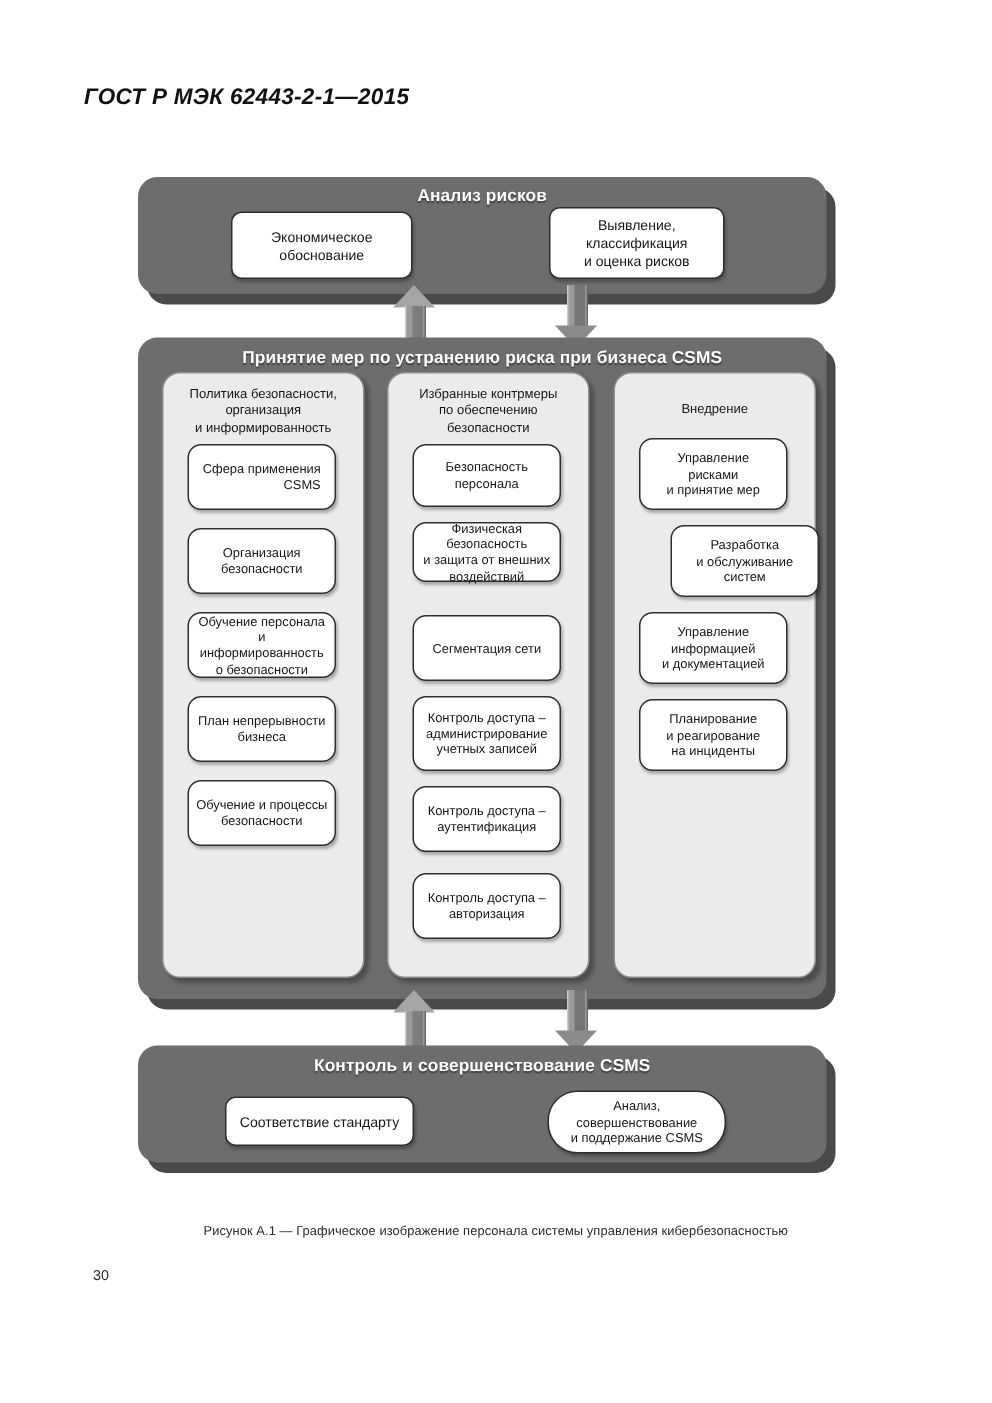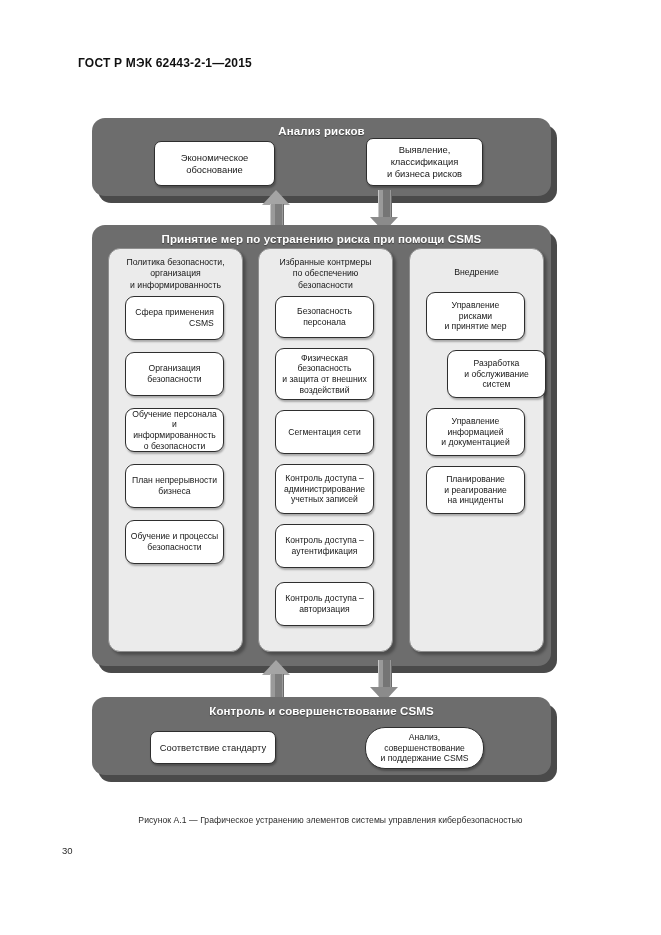--- a/index.html
+++ b/index.html
@@ -6,23 +6,24 @@
   html,body{margin:0;padding:0;background:#fff;}
   body{
     width:661px;height:935px;position:relative;overflow:hidden;
     font-family:"Liberation Sans","DejaVu Sans",sans-serif;
     color:#1a1a1a;
     -webkit-font-smoothing:antialiased;
   }
 
   
   .page-header{
-    position:absolute;left:78px;top:56px;
-    font-size:12px;font-weight:bold;letter-spacing:.2px;color:#111;
+    position:absolute;left:56px;top:56px;
+    font-size:15px;font-weight:bold;letter-spacing:.2px;color:#111;
     white-space:nowrap;
+    font-style:italic;
   }
   .figure-caption{
     position:absolute;left:0;top:815px;width:661px;text-align:center;
     font-size:8.6px;color:#2b2b2b;letter-spacing:.05px;
   }
   .page-number{
     position:absolute;left:62px;top:845px;font-size:9.5px;color:#2b2b2b;
   }
 
   
@@ -91,35 +92,35 @@
 
 <div class="page-header">ГОСТ Р МЭК 62443-2-1—2015</div>
 
 <div class="band" style="left:92px;top:118px;width:459px;height:78px;">
   <div class="band-title" style="top:7px;">Анализ рисков</div>
 </div>
 <div class="wbox big" style="left:154px;top:141px;width:121px;height:45px;white-space:pre-line;">Экономическое
 обоснование</div>
 <div class="wbox big" style="left:366px;top:138px;width:117px;height:48px;white-space:pre-line;">Выявление,
 классификация
-и бизнеса рисков</div>
+и оценка рисков</div>
 
 <div class="arrow up" style="left:262px;top:190px;height:42px;">
   <div class="head"></div>
   <div class="shaft"></div>
   <div class="edge"></div>
 </div>
 <div class="arrow down" style="left:370px;top:190px;height:42px;">
   <div class="shaft"></div>
   <div class="edge"></div>
   <div class="head"></div>
 </div>
 
 <div class="band" style="left:92px;top:225px;width:459px;height:441px;">
-  <div class="band-title" style="top:8px;">Принятие мер по устранению риска при помощи CSMS</div>
+  <div class="band-title" style="top:8px;">Принятие мер по устранению риска при бизнеса CSMS</div>
 </div>
 
 <div class="colpanel" style="left:108px;top:248px;width:133px;height:402px;">
   <div class="colpanel-title" style="white-space:pre-line;">Политика безопасности,
 организация
 и информированность</div>
 </div>
 <div class="wbox" style="left:125px;top:296px;width:99px;height:44px;white-space:pre-line;text-align:right;">Сфера применения
 CSMS</div>
 <div class="wbox" style="left:125px;top:352px;width:99px;height:44px;white-space:pre-line;">Организация
@@ -132,21 +133,21 @@
 <div class="wbox" style="left:125px;top:520px;width:99px;height:44px;white-space:pre-line;">Обучение и процессы
 безопасности</div>
 
 <div class="colpanel" style="left:258px;top:248px;width:133px;height:402px;">
   <div class="colpanel-title" style="white-space:pre-line;">Избранные контрмеры
 по обеспечению
 безопасности</div>
 </div>
 <div class="wbox" style="left:275px;top:296px;width:99px;height:42px;white-space:pre-line;">Безопасность
 персонала</div>
-<div class="wbox" style="left:275px;top:348px;width:99px;height:52px;white-space:pre-line;">Физическая
+<div class="wbox" style="left:275px;top:348px;width:99px;height:40px;white-space:pre-line;">Физическая
 безопасность
 и защита от внешних
 воздействий</div>
 <div class="wbox" style="left:275px;top:410px;width:99px;height:44px;white-space:pre-line;">Сегментация сети</div>
 <div class="wbox" style="left:275px;top:464px;width:99px;height:50px;white-space:pre-line;">Контроль доступа –
 администрирование
 учетных записей</div>
 <div class="wbox" style="left:275px;top:524px;width:99px;height:44px;white-space:pre-line;">Контроль доступа –
 аутентификация</div>
 <div class="wbox" style="left:275px;top:582px;width:99px;height:44px;white-space:pre-line;">Контроль доступа –
@@ -180,14 +181,14 @@
 </div>
 
 <div class="band" style="left:92px;top:697px;width:459px;height:78px;">
   <div class="band-title" style="top:8px;">Контроль и совершенствование CSMS</div>
 </div>
 <div class="wbox big" style="left:150px;top:731px;width:126px;height:33px;white-space:pre-line;">Соответствие стандарту</div>
 <div class="wbox big" style="left:365px;top:727px;width:119px;height:42px;white-space:pre-line;font-size:8.6px;border-radius:20px;">Анализ,
 совершенствование
 и поддержание CSMS</div>
 
-<div class="figure-caption">Рисунок А.1 — Графическое устранению элементов системы управления кибербезопасностью</div>
+<div class="figure-caption">Рисунок А.1 — Графическое изображение персонала системы управления кибербезопасностью</div>
 <div class="page-number">30</div>
 
 </body></html>

